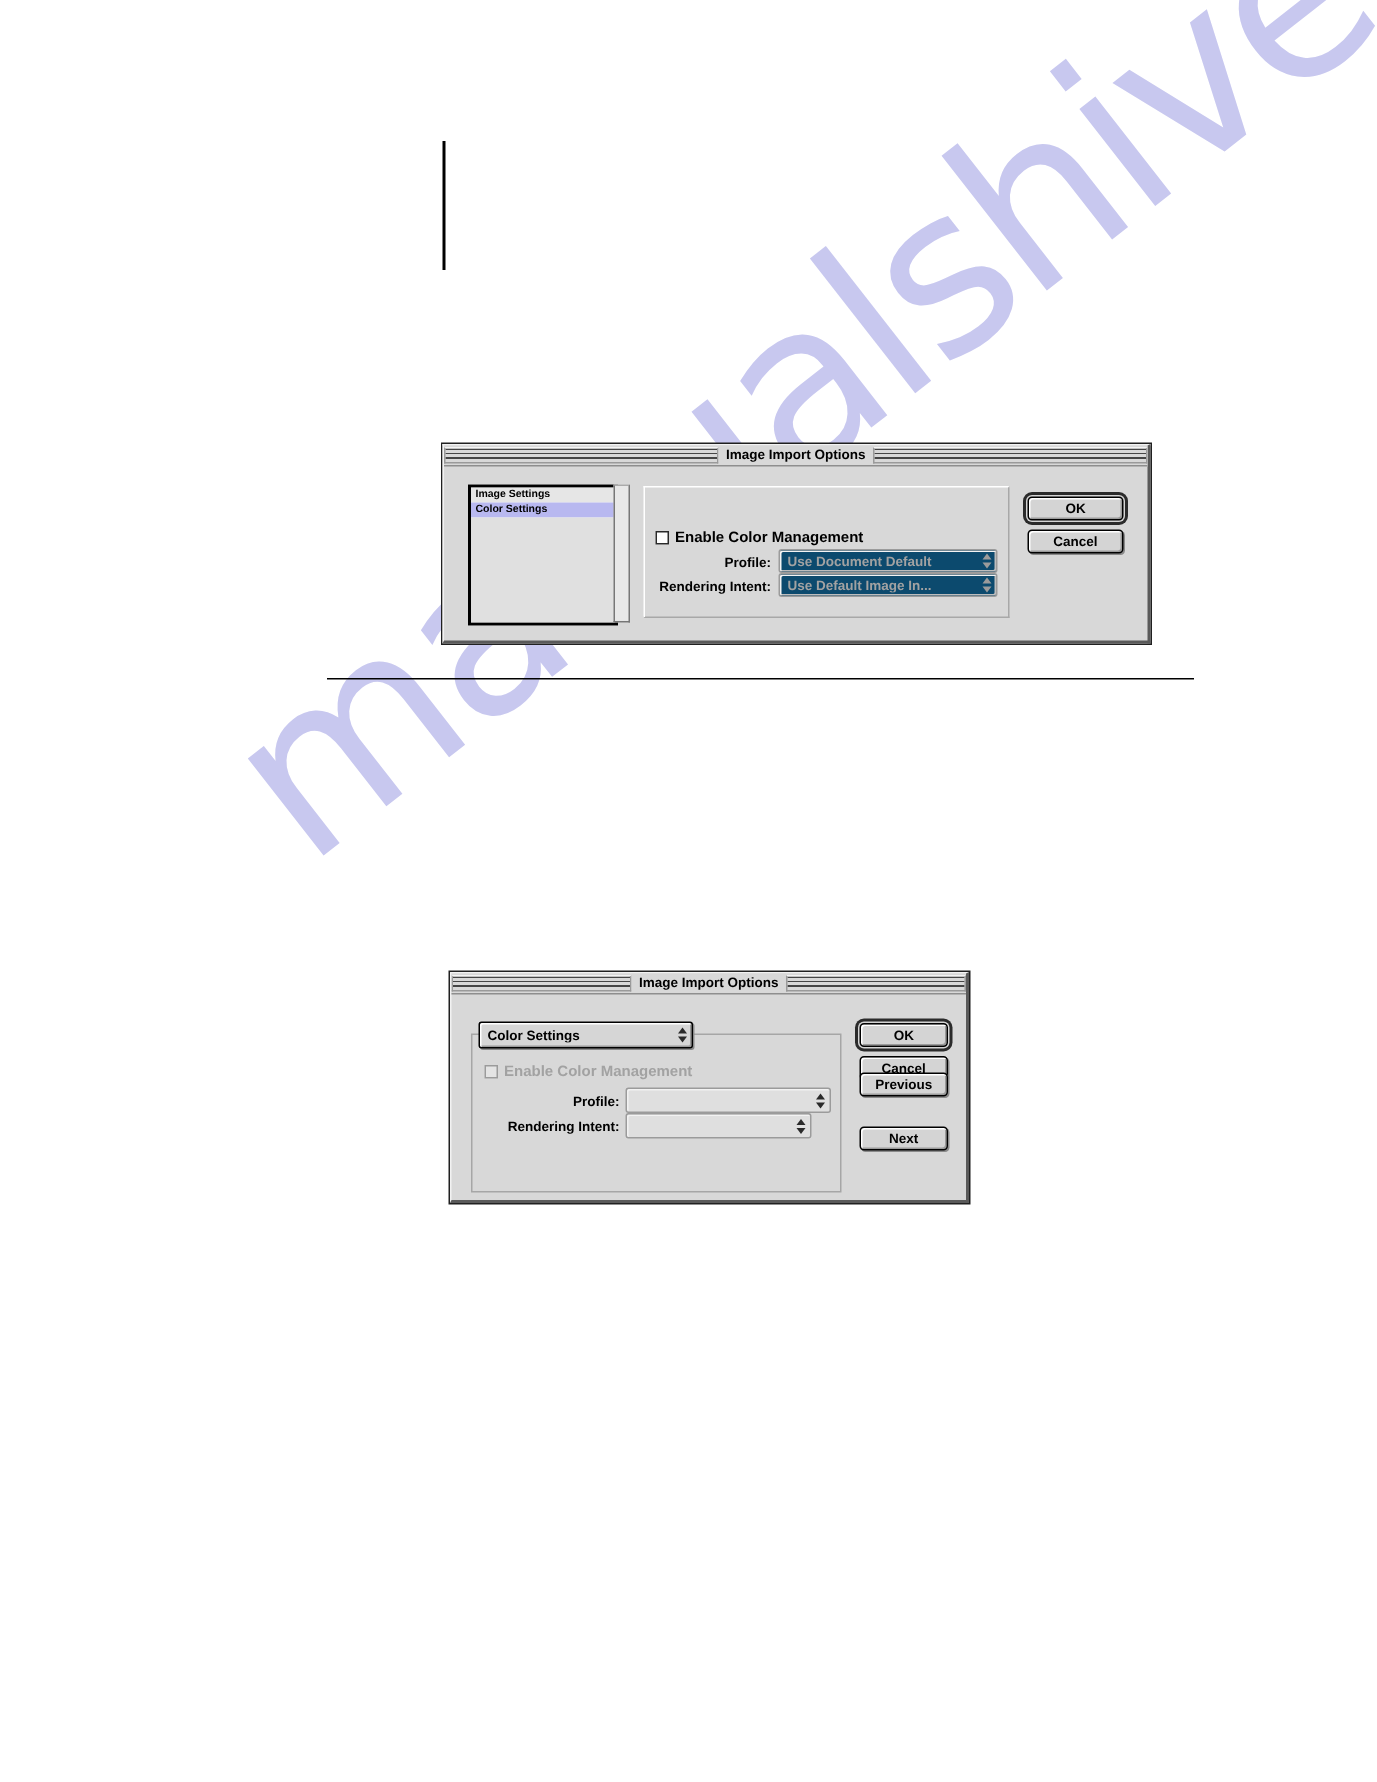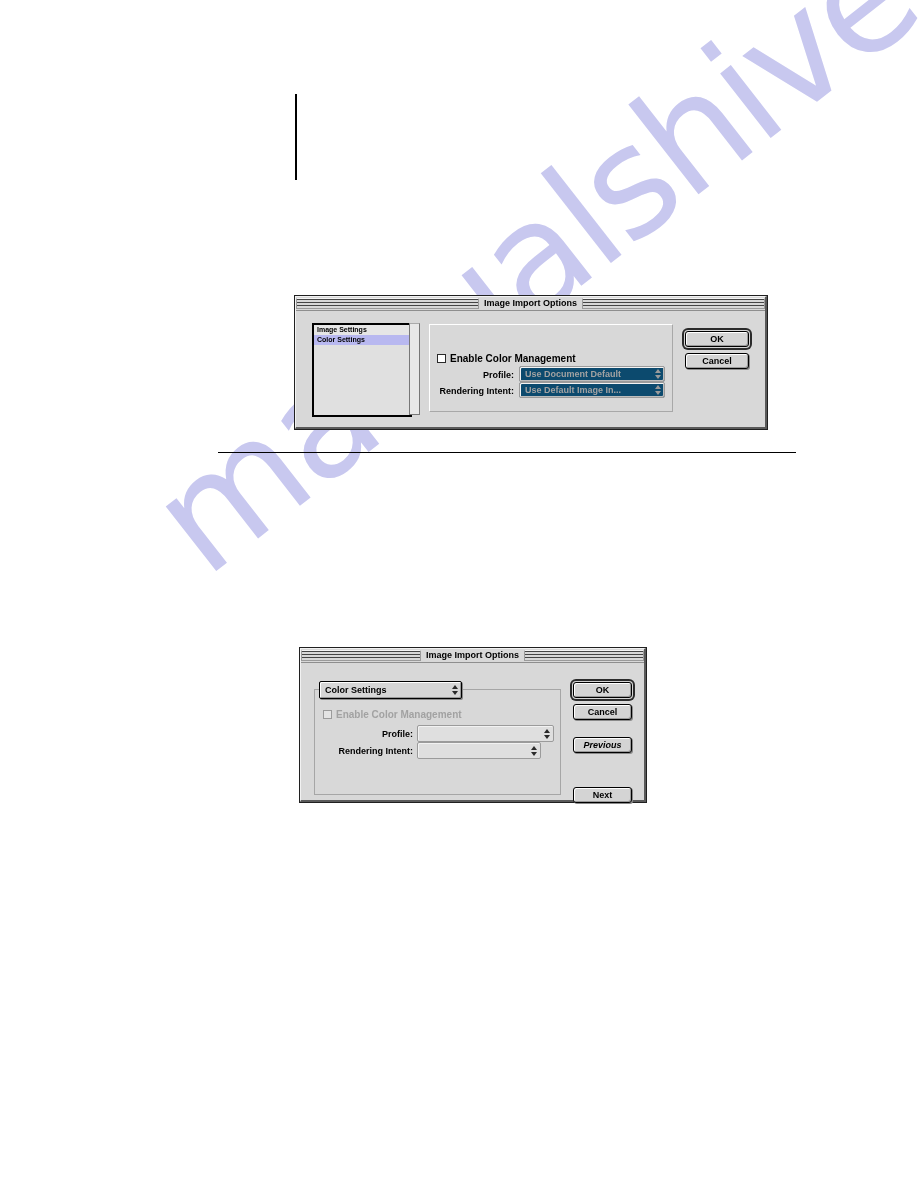--- a/index.html
+++ b/index.html
@@ -342,19 +342,19 @@
       <div class="popup dis-empty" style="left:116px; top:79px; width:122px; height:15px;">
         <span class="pu-text"></span>
         <span class="pu-arrow">
           <i class="tri-up"></i>
             <i class="tri-dn"></i>
         </span>
       </div>
 
       <div class="btn default-ring" style="left:272px; top:19px; width:57px; height:14px;">OK</div>
       <div class="btn" style="left:272px; top:41px; width:57px; height:14px;">Cancel</div>
-      <div class="btn" style="left:272px; top:74px; width:57px; height:14px;font-style:italic;">Previous</div>
-      <div class="btn" style="left:272px; top:88px; width:57px; height:14px;margin-top:36px;">Next</div>
+      <div class="btn" style="left:272px; top:52px; width:57px; height:14px;">Previous</div>
+      <div class="btn" style="left:272px; top:88px; width:57px; height:14px;">Next</div>
 
     </div>
   </div>
 
 </div>
 
 </body></html>

